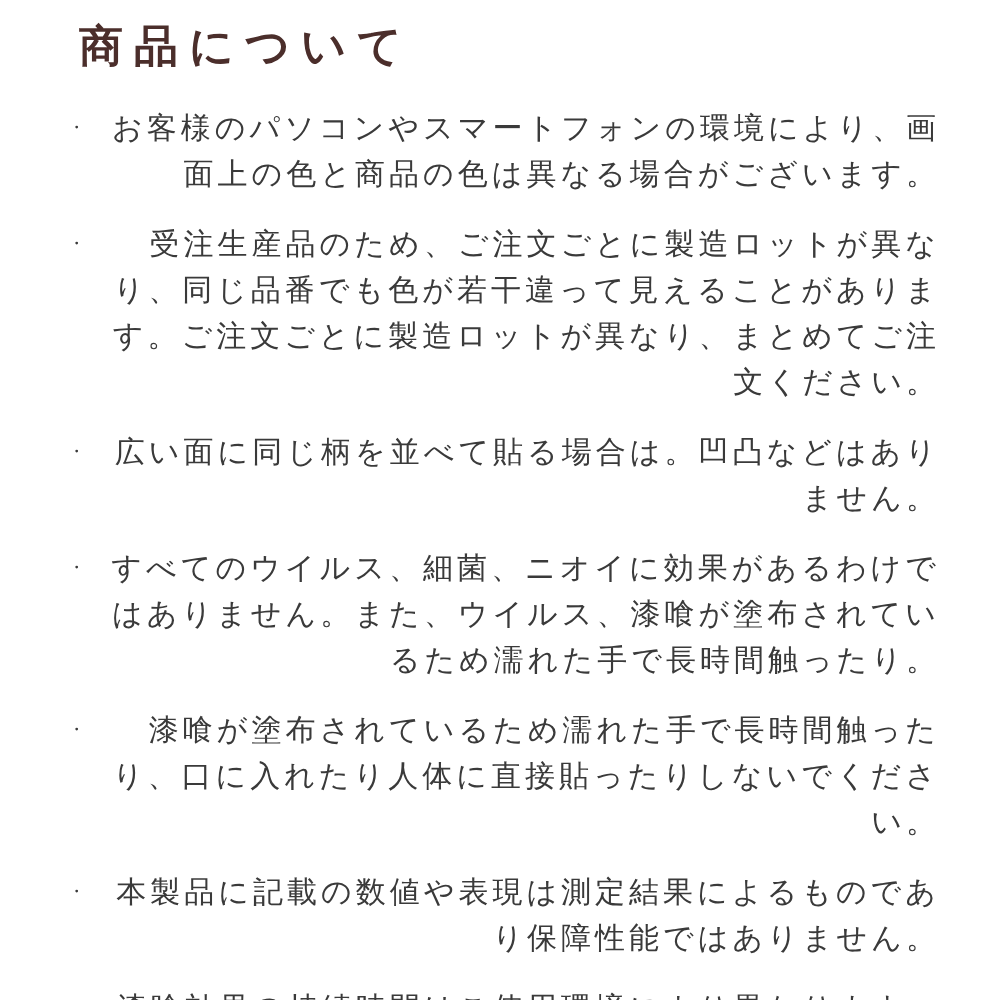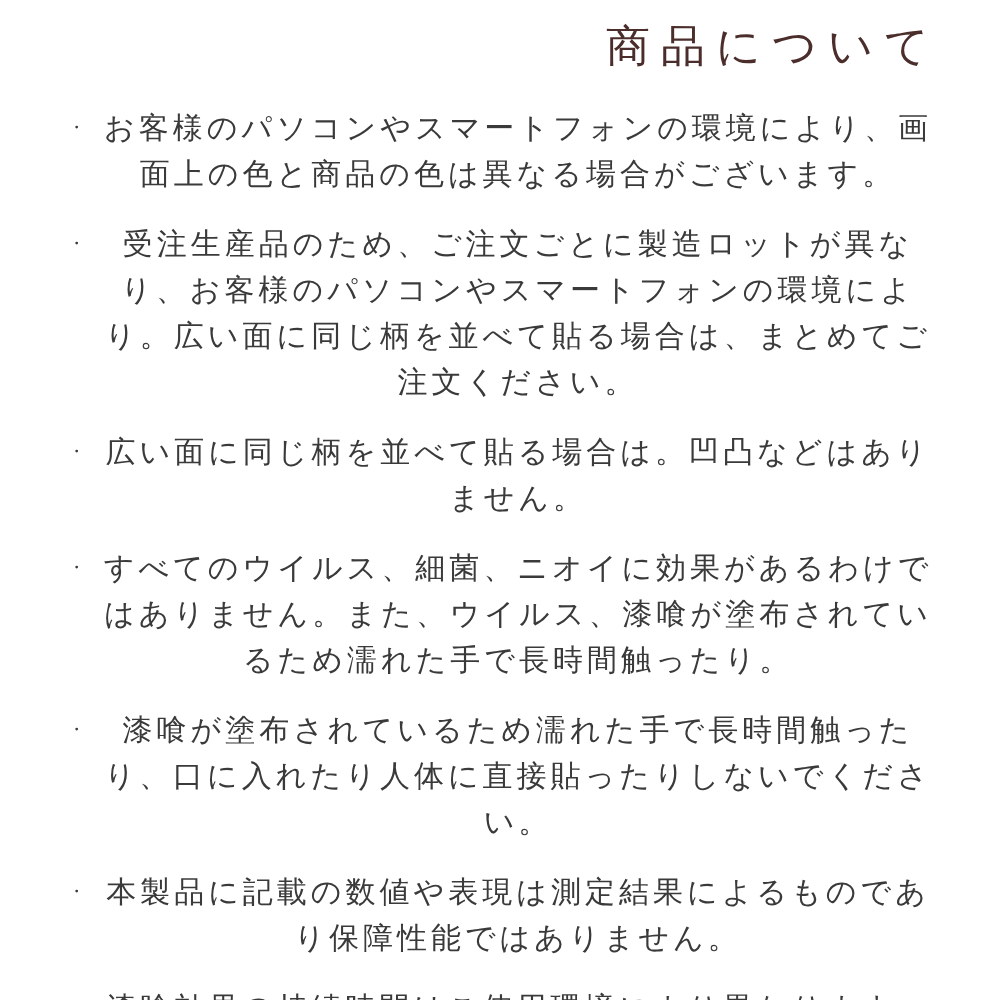--- a/index.html
+++ b/index.html
@@ -12,24 +12,24 @@
     width: 1000px;
     height: 1000px;
     box-sizing: border-box;
     padding: 16px 60px 0 68px;
     background: #ffffff;
     overflow: hidden;
     font-family: "Liberation Sans", "DejaVu Sans", sans-serif;
   }
   .title {
     margin: 0 0 30px 0;
-    text-align: right;
+    text-align: left;
     color: #4b2e2b;
     font-size: 44px;
-    font-weight: 400;
+    font-weight: 700;
     letter-spacing: 11px;
     line-height: 1.35;
     text-indent: 11px; 
   }
   .notes {
     list-style: none;
     margin: 0;
     padding: 0;
   }
   .note {
@@ -45,38 +45,38 @@
     color: #3a3a3a;
     user-select: none;
   }
   .note-text {
     flex: 1;
     margin: 0;
     font-size: 30px;
     font-weight: 400;
     letter-spacing: 4px;
     line-height: 46px;
-    text-align: center;
+    text-align: right;
     word-break: break-all;
   }
 </style>
 </head>
 <body>
 
 <div class="page">
   <h1 class="title">商品について</h1>
 
   <ul class="notes">
     <li class="note">
       <span class="bullet">・</span>
       <p class="note-text">お客様のパソコンやスマートフォンの環境により、画面上の色と商品の色は異なる場合がございます。</p>
     </li>
     <li class="note">
       <span class="bullet">・</span>
-      <p class="note-text">受注生産品のため、ご注文ごとに製造ロットが異なり、お客様のパソコンやスマートフォンの環境により。広い面に同じ柄を並べて貼る場合は、まとめてご注文ください。</p>
+      <p class="note-text">受注生産品のため、ご注文ごとに製造ロットが異なり、同じ品番でも色が若干違って見えることがあります。ご注文ごとに製造ロットが異なり、まとめてご注文ください。</p>
     </li>
     <li class="note">
       <span class="bullet">・</span>
       <p class="note-text">広い面に同じ柄を並べて貼る場合は。凹凸などはありません。</p>
     </li>
     <li class="note">
       <span class="bullet">・</span>
       <p class="note-text">すべてのウイルス、細菌、ニオイに効果があるわけではありません。また、ウイルス、漆喰が塗布されているため濡れた手で長時間触ったり。</p>
     </li>
     <li class="note">

